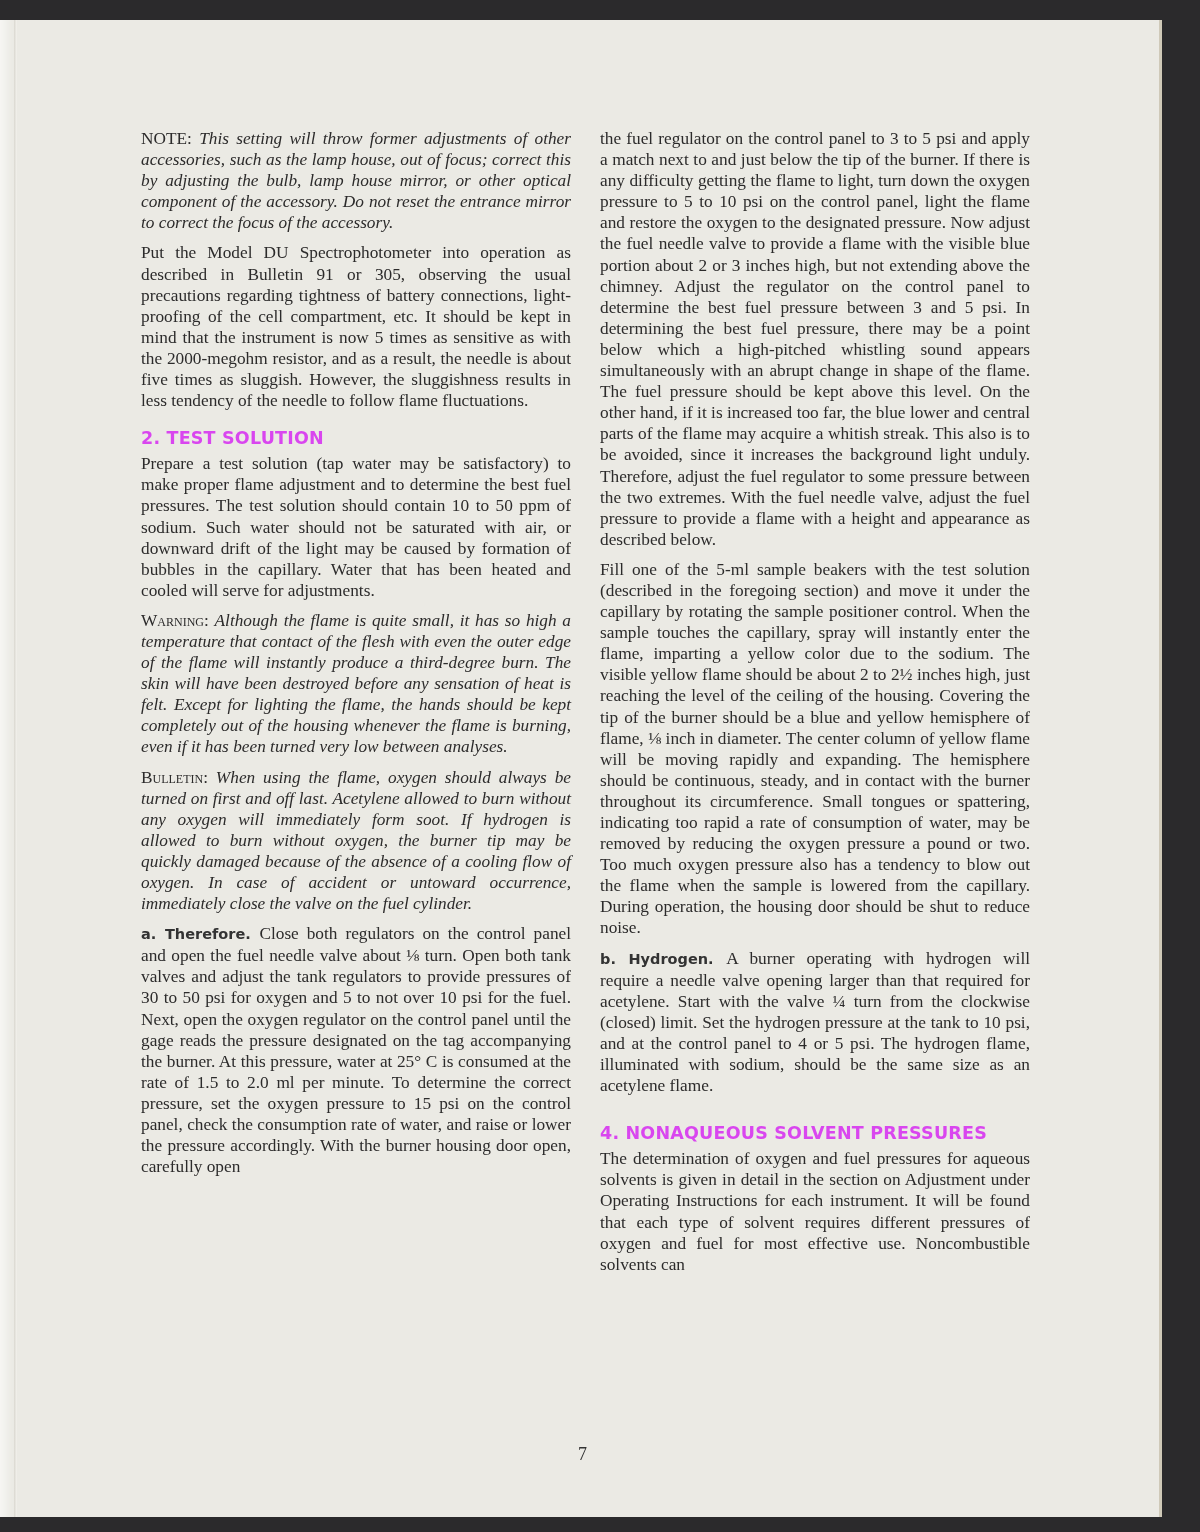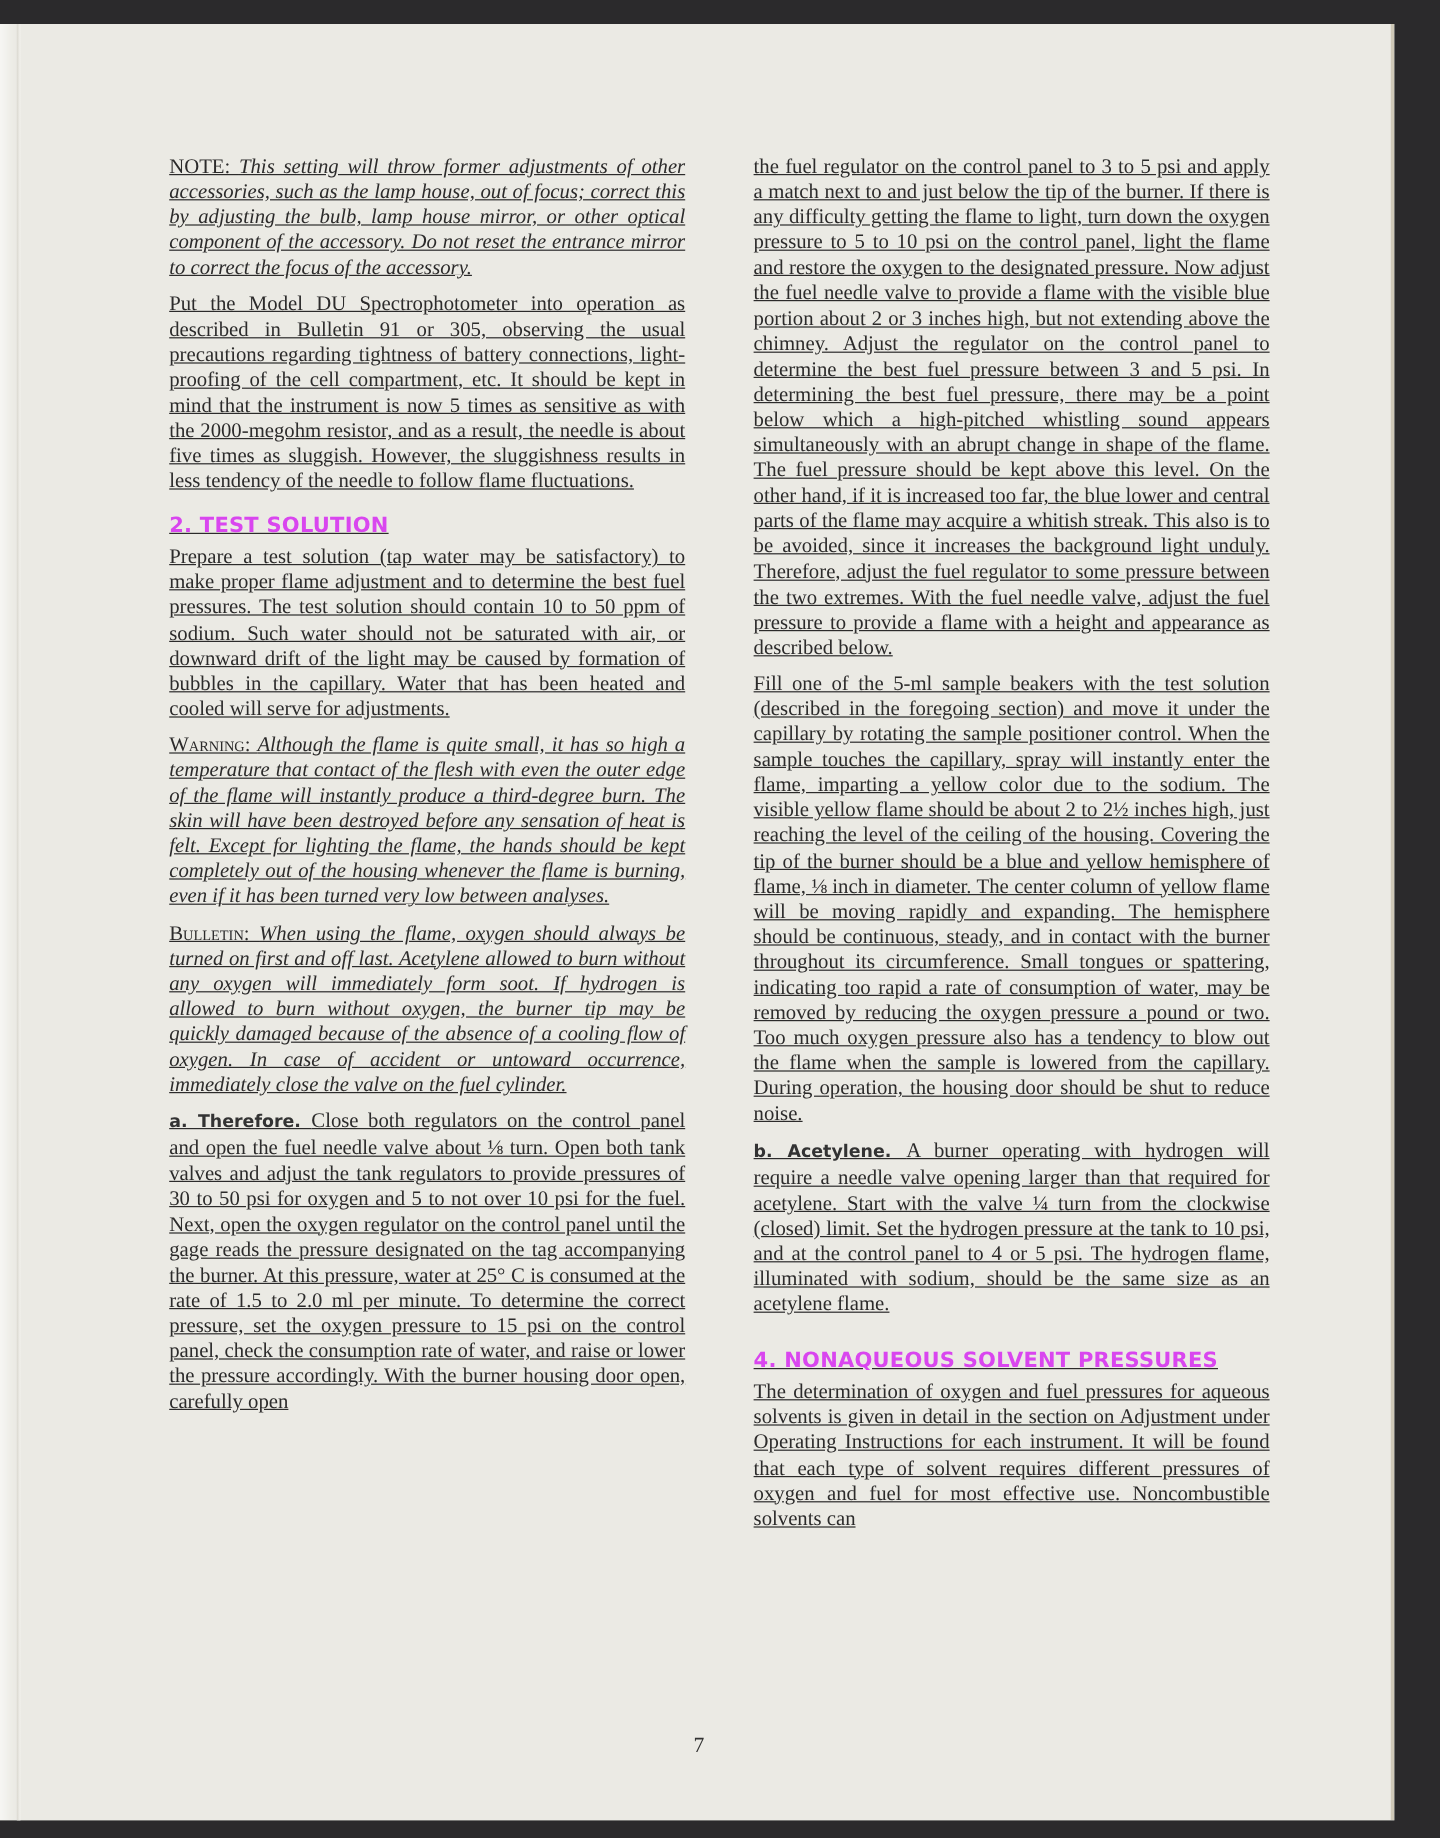--- a/index.html
+++ b/index.html
@@ -15,24 +15,24 @@
     box-shadow: inset 14px 0 10px -8px rgba(255,255,255,0.6), inset -3px 0 0 #cfc9b8;
   }
   .fold {
     position: absolute; left: 14px; top: 20px; width: 3px; height: 1497px;
     background: linear-gradient(to right, #d9d7cf, #f4f3ee);
   }
   .col {
     position: absolute; top: 128px; width: 430px;
     font-family: "Liberation Serif", "DejaVu Serif", serif;
     font-size: 17.3px; line-height: 21.1px; color: #2c2b2b;
-    text-align: justify; hyphens: manual; text-decoration: underline;
+    text-align: justify; hyphens: manual;
   }
   .col.left { left: 141px; }
-  .col.right { left: 628px; }
+  .col.right { left: 600px; }
   p { margin: 0 0 9px 0; }
   em { font-style: italic; }
   .smallcaps { font-variant: small-caps; font-style: normal; }
   h2 {
     margin: 16px 0 4px 0;
     font-family: "DejaVu Sans", "Liberation Sans", sans-serif;
     font-weight: bold; font-size: 17.5px; letter-spacing: 0.2px;
     color: #d946ef; line-height: 22px;
   }
   .runin {
@@ -71,20 +71,20 @@
   <p>
     <span class="runin">a. Therefore. </span>
     <span>Close both regulators on the control panel and open the fuel needle valve about ⅛ turn. Open both tank valves and adjust the tank regulators to provide pressures of 30 to 50 psi for oxygen and 5 to not over 10 psi for the fuel. Next, open the oxy­gen regulator on the control panel until the gage reads the pressure designated on the tag accompanying the burner. At this pressure, water at 25° C is consumed at the rate of 1.5 to 2.0 ml per minute. To determine the correct pressure, set the oxygen pressure to 15 psi on the control panel, check the consumption rate of water, and raise or lower the pressure accordingly. With the burner housing door open, carefully open</span>
   </p>
 </div>
 
 <div class="col right">
   <p>the fuel regulator on the control panel to 3 to 5 psi and apply a match next to and just below the tip of the burner. If there is any difficulty getting the flame to light, turn down the oxygen pressure to 5 to 10 psi on the control panel, light the flame and restore the oxygen to the designated pressure. Now adjust the fuel needle valve to provide a flame with the visible blue portion about 2 or 3 inches high, but not extend­ing above the chimney. Adjust the regulator on the control panel to determine the best fuel pressure between 3 and 5 psi. In determining the best fuel pressure, there may be a point below which a high-pitched whistling sound appears simultaneously with an abrupt change in shape of the flame. The fuel pressure should be kept above this level. On the other hand, if it is increased too far, the blue lower and central parts of the flame may acquire a whitish streak. This also is to be avoided, since it increases the background light unduly. Therefore, adjust the fuel regulator to some pressure between the two ex­tremes. With the fuel needle valve, adjust the fuel pressure to provide a flame with a height and appear­ance as described below.</p>
   <p>Fill one of the 5-ml sample beakers with the test solu­tion (described in the foregoing section) and move it under the capillary by rotating the sample posi­tioner control. When the sample touches the capillary, spray will instantly enter the flame, imparting a yellow color due to the sodium. The visible yellow flame should be about 2 to 2½ inches high, just reaching the level of the ceiling of the housing. Covering the tip of the burner should be a blue and yellow hemi­sphere of flame, ⅛ inch in diameter. The center column of yellow flame will be moving rapidly and expanding. The hemisphere should be continuous, steady, and in contact with the burner throughout its circumference. Small tongues or spattering, indicating too rapid a rate of consumption of water, may be removed by reducing the oxygen pressure a pound or two. Too much oxygen pressure also has a tendency to blow out the flame when the sample is lowered from the capillary. During operation, the housing door should be shut to reduce noise.</p>
   <p>
-    <span class="runin">b. Acetylene. </span>
+    <span class="runin">b. Hydrogen. </span>
     <span>A burner operating with hydrogen will require a needle valve opening larger than that re­quired for acetylene. Start with the valve ¼ turn from the clockwise (closed) limit. Set the hydrogen pres­sure at the tank to 10 psi, and at the control panel to 4 or 5 psi. The hydrogen flame, illuminated with sodium, should be the same size as an acetylene flame.</span>
   </p>
   <h2 style="margin-top:26px;">4. NONAQUEOUS SOLVENT PRESSURES</h2>
   <p>The determination of oxygen and fuel pressures for aqueous solvents is given in detail in the section on Adjustment under Operating Instructions for each instrument. It will be found that each type of solvent requires different pressures of oxygen and fuel for most effective use. Noncombustible solvents can</p>
 </div>
 
 <div class="pagenum">7</div>
 
 </body></html>

